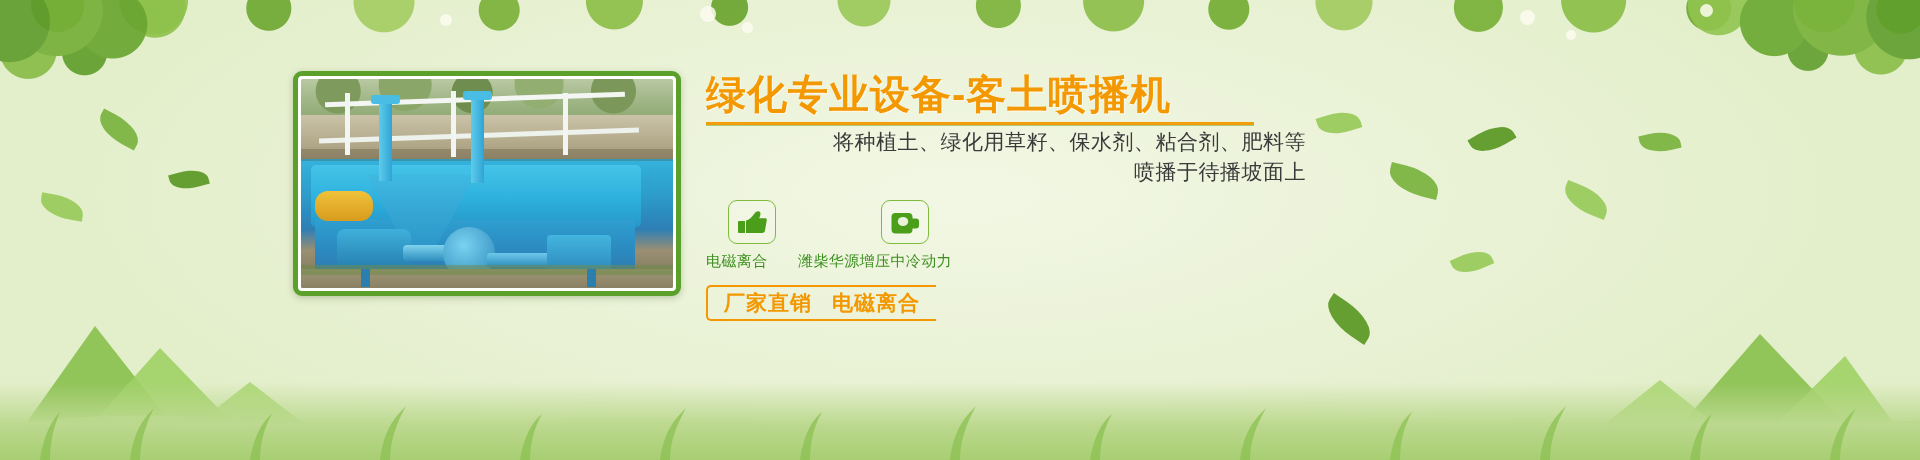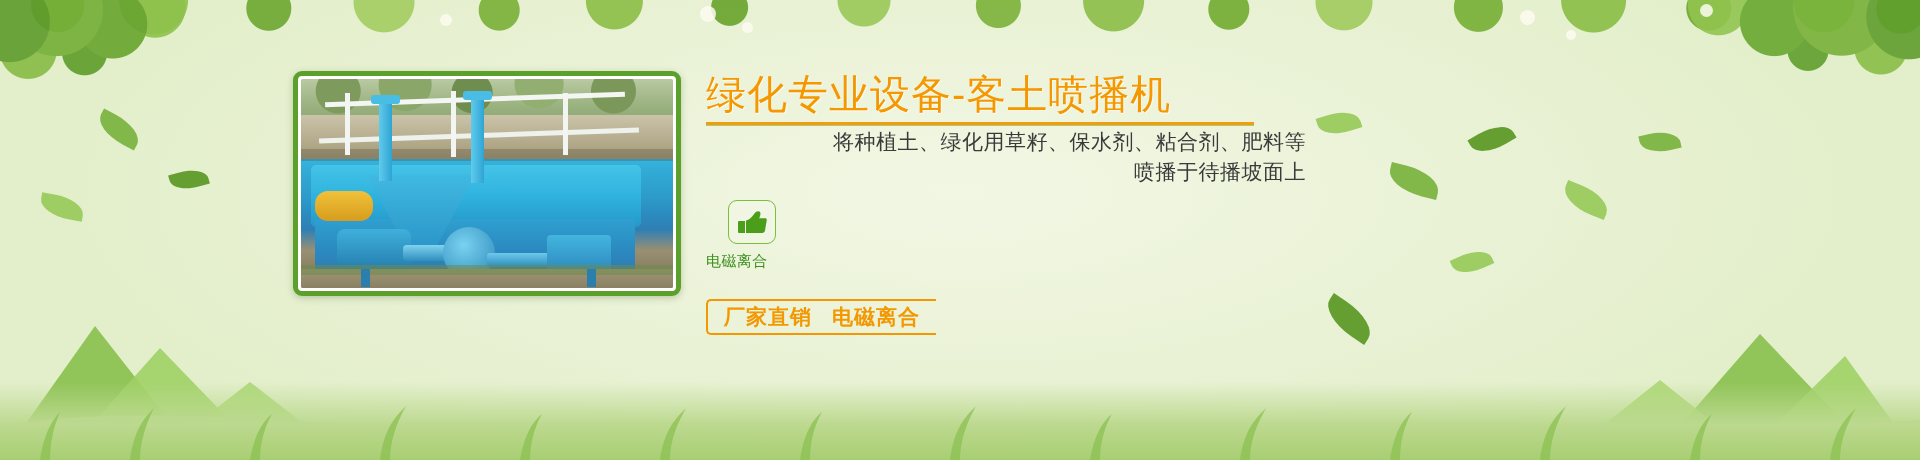--- a/index.html
+++ b/index.html
@@ -84,39 +84,39 @@
     background:
       linear-gradient(180deg,#cfd8c4 0%,#c6d2b6 14%,#b9c8a6 22%, transparent 23%),
       linear-gradient(180deg, transparent 0%, transparent 22%,
         #3bbbe3 23%, #35b4dd 38%, #2fa5d2 48%, #2e9ccb 56%,
         #2b8cc0 64%, #2f7fb4 72%, #9a8f72 82%, #8a8166 90%, #7d7459 100%);
   }
   .ph { position:absolute; }
   
   #content { position:absolute; left:706px; top:68px; width:600px; }
   #title {
-    font-size:40px; font-weight:normal; color:#f39800; letter-spacing:1px;
+    font-size:40px; font-weight:bold; color:#f39800; letter-spacing:1px;
     line-height:52px; white-space:nowrap;
     text-shadow:0 1px 0 #fff7e6, 1px 1px 0 rgba(255,255,255,.7);
   }
   #divider { width:548px; height:3px; margin-top:2px; background:#f39800; opacity:.95; }
   #divider2 { width:548px; height:1px; background:#a9c97e; }
   .sub {
     font-size:21px; color:#3a3a3a; line-height:28px; letter-spacing:.5px;
     white-space:nowrap; margin-top:2px;text-align:right;
   }
   #features { display:flex; margin-top:14px; }
   .feature { text-align:left; }
   .fbox {
     width:48px; height:44px; border:1.6px solid #7dbc3c; border-radius:9px;
     margin:0 auto; display:flex; align-items:center; justify-content:center;
     background:rgba(255,255,255,.18);
   }
   .flabel { font-size:15px; color:#3c8f1e; margin-top:8px; white-space:nowrap; letter-spacing:.4px; }
-  #cta { display:flex; margin-top:28px;gap:44px; }
+  #cta { display:flex; margin-top:14px;gap:44px; }
   #cta-left {
     border:2px solid #f39800; border-radius:5px 0 0 5px; border-right:none;
     height:36px; display:flex; align-items:center; padding:0 16px; gap:20px;
   }
   .cta-text { font-size:21px; font-weight:bold; color:#f39800; white-space:nowrap; letter-spacing:1px;}
   #cta-btn {
     background:#f39800; border:2px solid #f39800; border-radius:0 5px 5px 0;
     height:36px; display:flex; align-items:center; padding:0 18px;
     font-size:21px; font-weight:bold; color:#ffffff; white-space:nowrap; letter-spacing:1px;
     cursor:pointer;
@@ -255,20 +255,29 @@
         <div class="fbox">
           <svg width="30" height="28" viewBox="0 0 30 28">
             <path fill="#4a9e1a" d="M2,13 h6 v12 h-6 a1,1 0 0 1 -1,-1 v-10 a1,1 0 0 1 1,-1 z"></path>
             <path fill="#4a9e1a" d="M9,12.5 C12,12 15,9 17.5,5.5 C19,3.3 21.5,2.5 22.8,3.8 C24,5 23.4,7.4 22.2,10.2 L28.2,10.2 C29.3,10.2 30,11 29.8,12 L28,22.6 C27.8,24 26.6,25 25.2,25 L9,25 Z"></path>
           </svg>
         </div>
         <div class="flabel">电磁离合</div>
       </div>
 
 
+      <div class="feature" style="width:214px;">
+        <div class="fbox">
+          <svg width="32" height="26" viewBox="0 0 32 26">
+            <path fill="#4a9e1a" d="M6.5,4 h13 a4,4 0 0 1 4,4 v1.5 h3.5 a3,3 0 0 1 3,3 v4 a3,3 0 0 1 -3,3 h-3.5 v1 a4,4 0 0 1 -4,4 h-13 a4,4 0 0 1 -4,-4 v-12.5 a4,4 0 0 1 4,-4 z"></path>
+            <ellipse cx="14" cy="12.5" rx="5.2" ry="4.6" fill="#e8f3da"></ellipse>
+          </svg>
+        </div>
+        <div class="flabel">潍柴华源增压中冷动力</div>
+      </div>
 
     </div>
 
     <div id="cta">
       <div id="cta-left">
         <span class="cta-text">厂家直销</span>
         <span class="cta-text">电磁离合</span>
       </div>
     </div>
 

